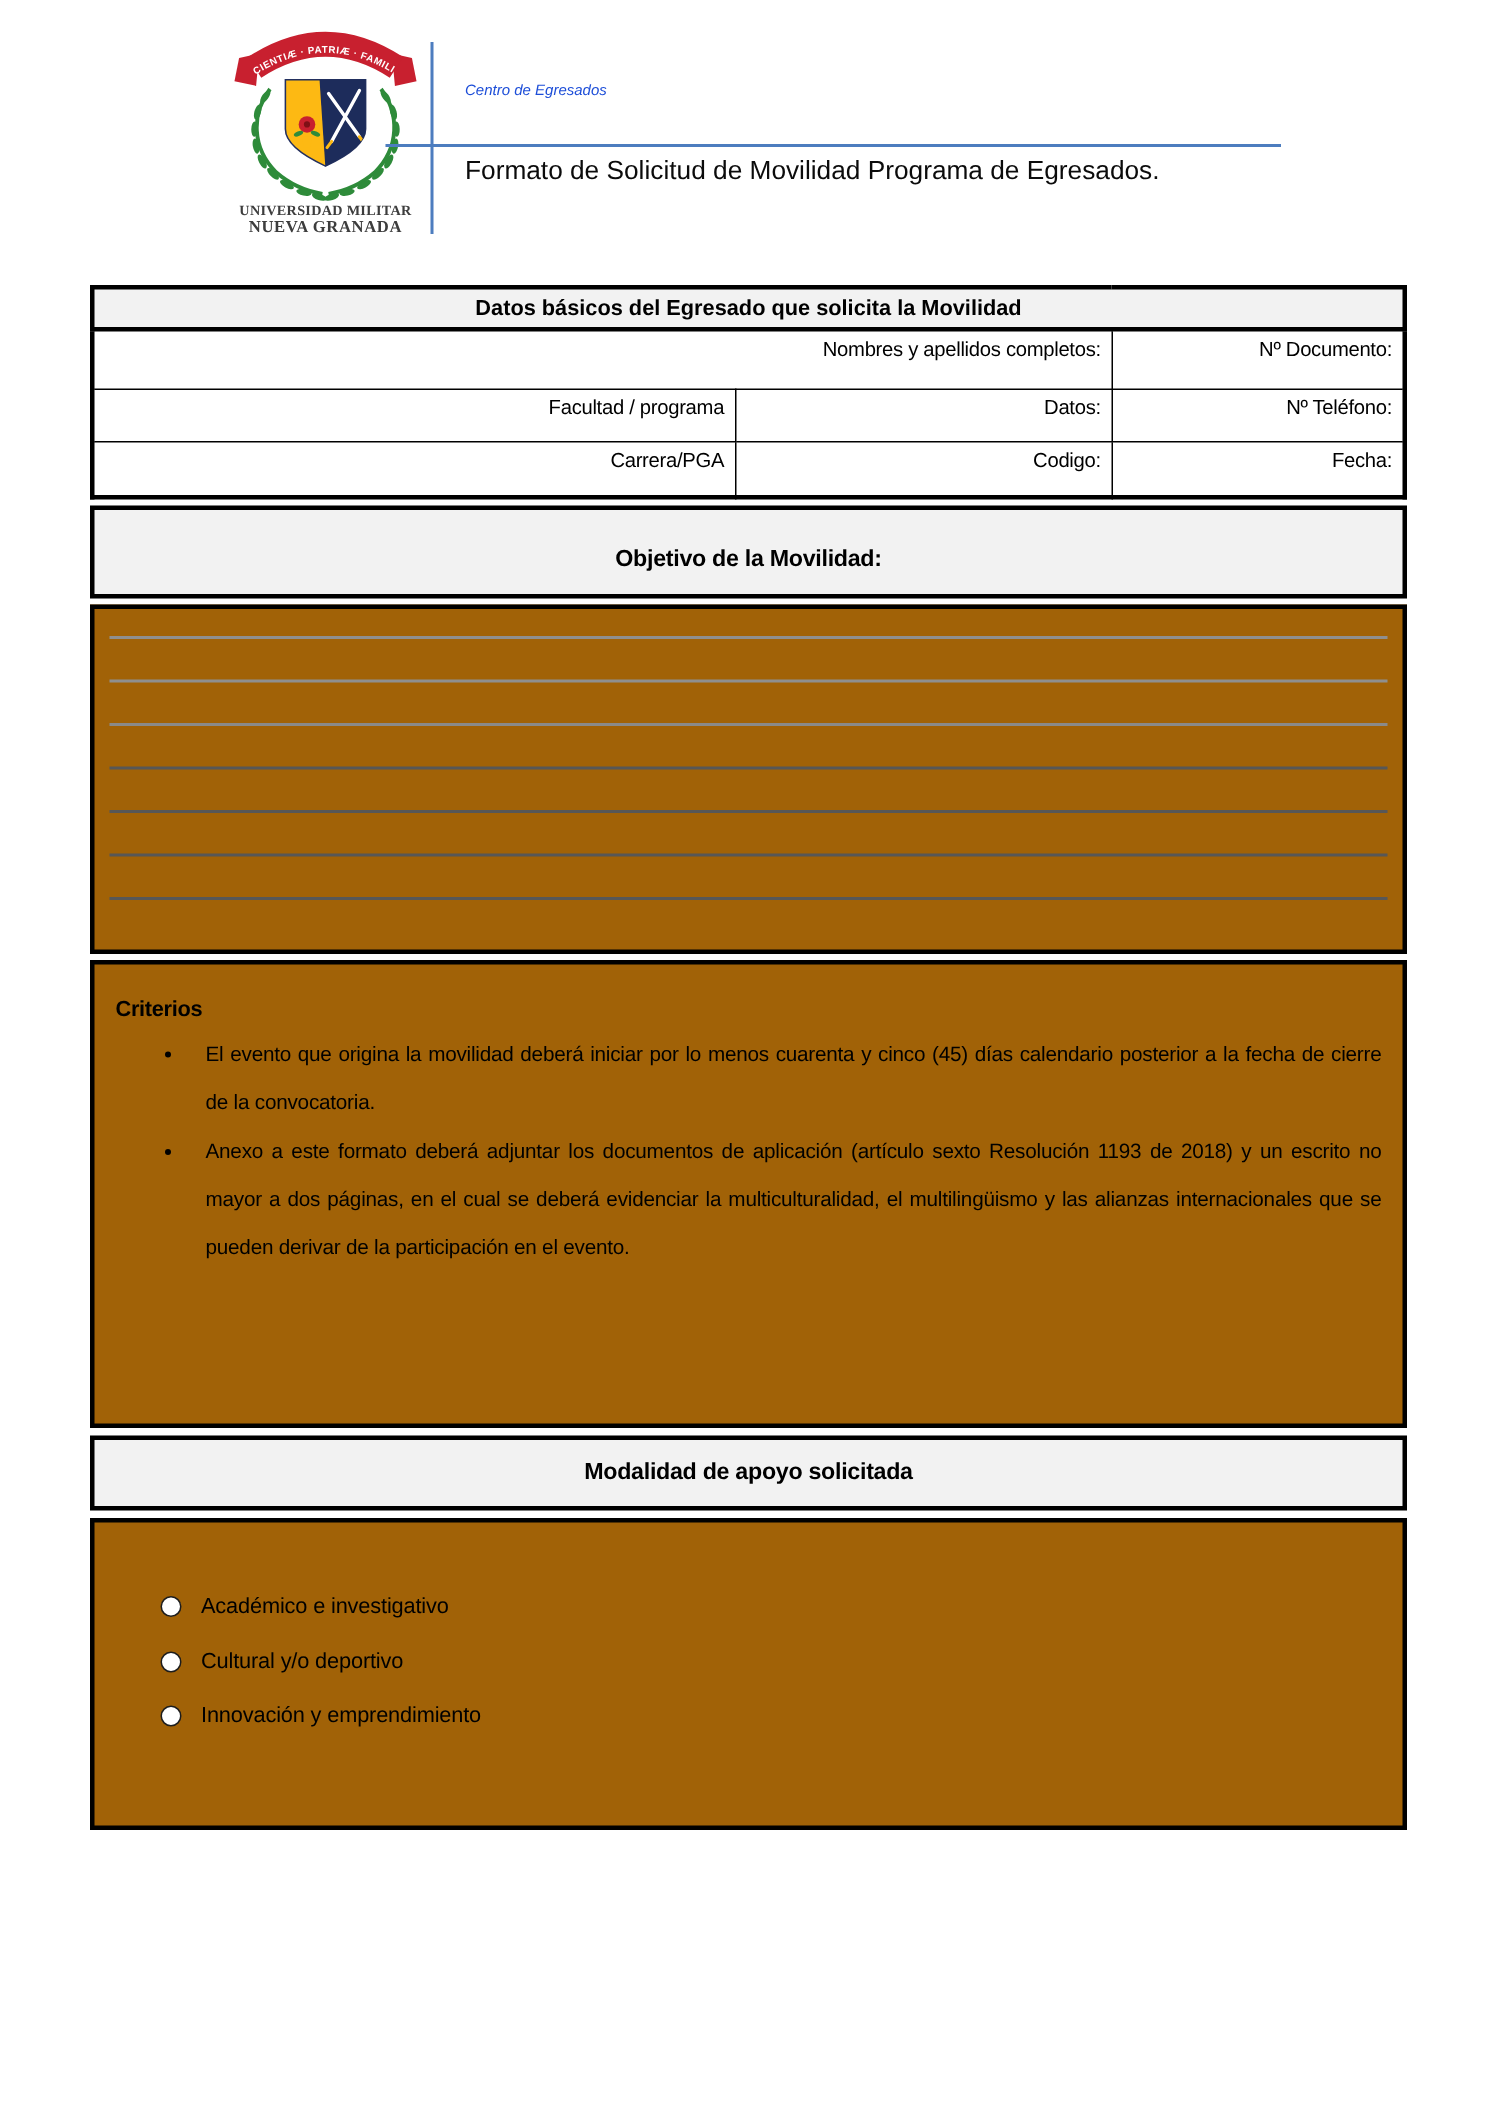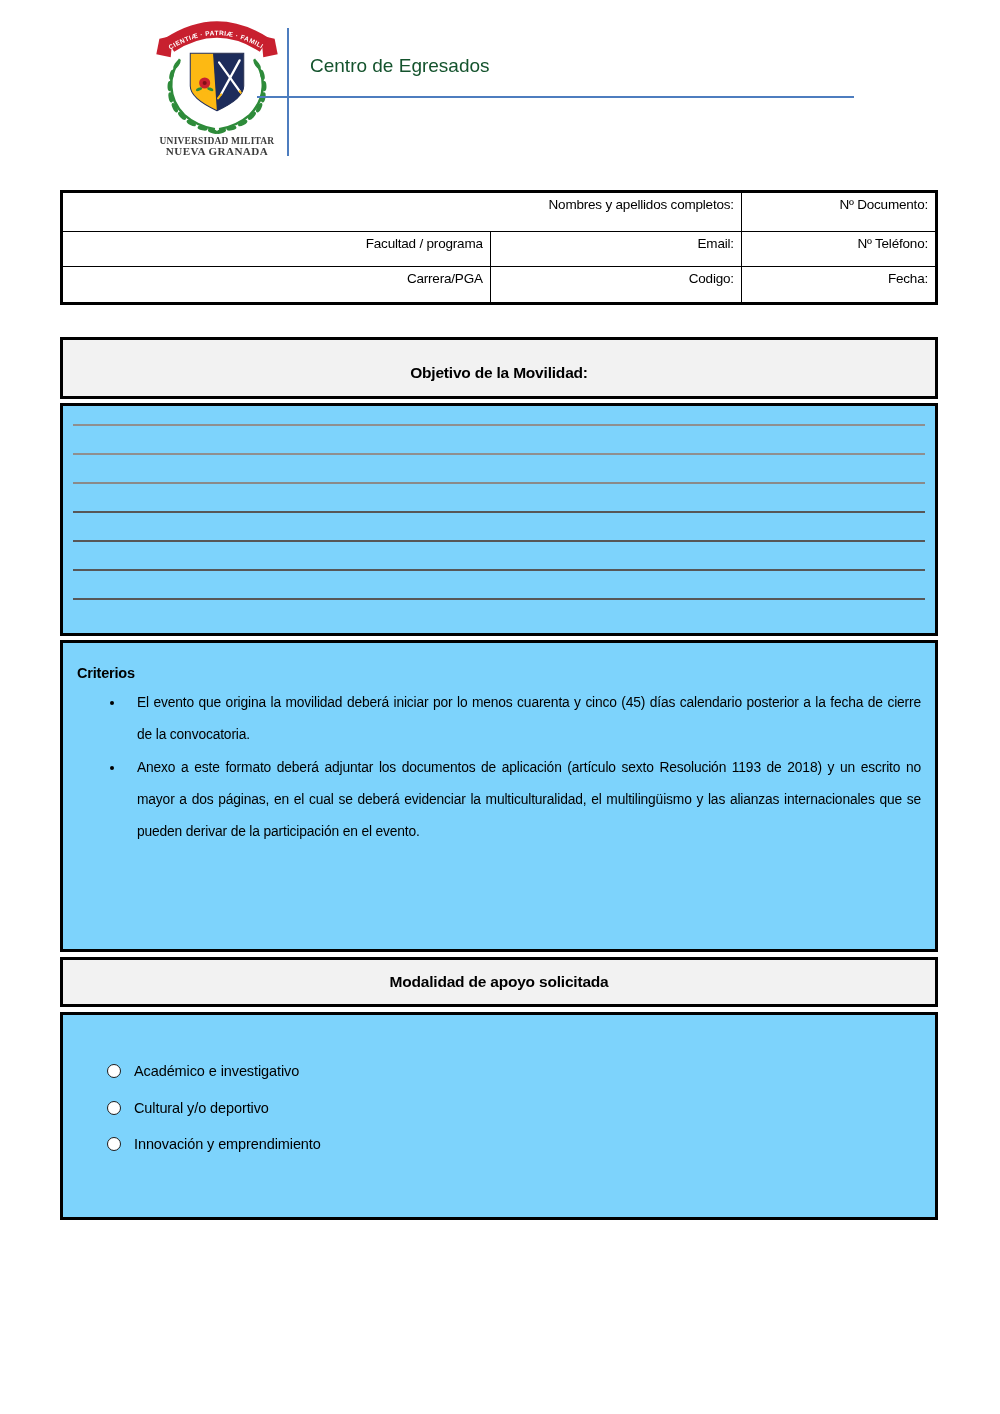--- a/index.html
+++ b/index.html
@@ -16,38 +16,38 @@
   *{margin:0;padding:0;box-sizing:border-box;}
   html,body{background:#fff;}
   .page{
     position:relative;width:1000px;height:1414px;background:#fff;
     font-family:"Liberation Sans", sans-serif;color:#000;overflow:hidden;
   }
   
   .logo{position:absolute;left:150px;top:12px;}
   .vline{position:absolute;left:287px;top:28px;width:2px;height:128px;background:var(--accent);}
   .hline{position:absolute;left:257px;top:96px;width:597px;height:2px;background:var(--accent);}
-  .dept{position:absolute;left:310px;top:55px;font-size:19px;color:#14532d;}
+  .dept{position:absolute;left:310px;top:55px;font-size:10px;color:#1d4ed8;font-style:italic;}
   .doc-title{position:absolute;left:310px;top:103px;font-size:17.5px;font-weight:400;color:#0b0b0b;}
   .ribbon{fill:var(--logo-red);}
   .ribbon-stroke{stroke:var(--logo-red);fill:none;stroke-width:16;}
   .motto{fill:#ffffff;font-size:6.3px;font-weight:bold;letter-spacing:.45px;font-family:"Liberation Sans",sans-serif;}
   .shield-base{fill:var(--logo-gold);stroke:#23305f;stroke-width:1;}
   .shield-blue{fill:var(--logo-navy);}
   .blade{stroke:#ffffff;stroke-width:2.2;stroke-linecap:round;}
   .hilt{stroke:var(--logo-gold);stroke-width:2;stroke-linecap:round;}
   .leaf{fill:var(--logo-green);}
   .branch{stroke:var(--logo-green);stroke-width:2.5;fill:none;}
   .flower{fill:var(--logo-red);}
   .flower-core{fill:#7e1016;}
   .flower-base{fill:var(--logo-gold);}
   .logo-name1{font-family:"Liberation Serif",serif;font-weight:bold;font-size:9.2px;fill:var(--logo-text);letter-spacing:.2px;}
   .logo-name2{font-family:"Liberation Serif",serif;font-weight:bold;font-size:10.8px;fill:var(--logo-text);letter-spacing:.4px;}
   
-  .bx{position:absolute;left:60px;width:878px;border:3px solid var(--border);background:#7dd3fc;}
+  .bx{position:absolute;left:60px;width:878px;border:3px solid var(--border);background:#a16207;}
   .gray-head{background:var(--header-fill);display:flex;align-items:center;justify-content:center;
     font-weight:bold;font-size:15.5px;letter-spacing:-.2px;}
   
   table.basic{position:absolute;left:60px;top:190px;width:878px;border-collapse:collapse;table-layout:fixed;}
   table.basic th{border:3px solid var(--border);background:var(--header-fill);
     font-size:14.5px;font-weight:bold;height:28px;text-align:center;}
   table.basic td{border:1px solid var(--border);vertical-align:top;padding:4px 7px;
     font-size:13.5px;letter-spacing:-.2px;text-align:right;}
   table.basic{border:3px solid var(--border);}
   .rw1 td{height:40px;} .rw2 td{height:35px;} .rw3 td{height:37px;}
@@ -131,42 +131,46 @@
       </g>
 
       <text class="logo-name1" x="62" y="128" text-anchor="middle">UNIVERSIDAD MILITAR</text>
       <text class="logo-name2" x="62" y="139" text-anchor="middle">NUEVA GRANADA</text>
     </svg>
   </div>
 
   <div class="vline"></div>
   <div class="hline"></div>
   <div class="dept">Centro de Egresados</div>
+  <div class="doc-title">Formato de Solicitud de Movilidad Programa de Egresados.</div>
 
   <table class="basic">
     <colgroup>
         <col style="width:49%">
         <col style="width:28.7%">
         <col style="width:22.3%">
       </colgroup>
     <tbody>
+        <tr>
+      <th colspan="3">Datos básicos del Egresado que solicita la Movilidad</th>
+    </tr>
     <tr class="rw1">
       <td colspan="2">
         <span>Nombres y apellidos completos:</span>
       </td>
       <td>
         <span>Nº Documento:</span>
       </td>
     </tr>
     <tr class="rw2">
       <td>
         <span>Facultad / programa</span>
       </td>
       <td>
-        <span>Email:</span>
+        <span>Datos:</span>
       </td>
       <td>
         <span>Nº Teléfono:</span>
       </td>
     </tr>
     <tr class="rw3">
       <td>
         <span>Carrera/PGA</span>
       </td>
       <td>

